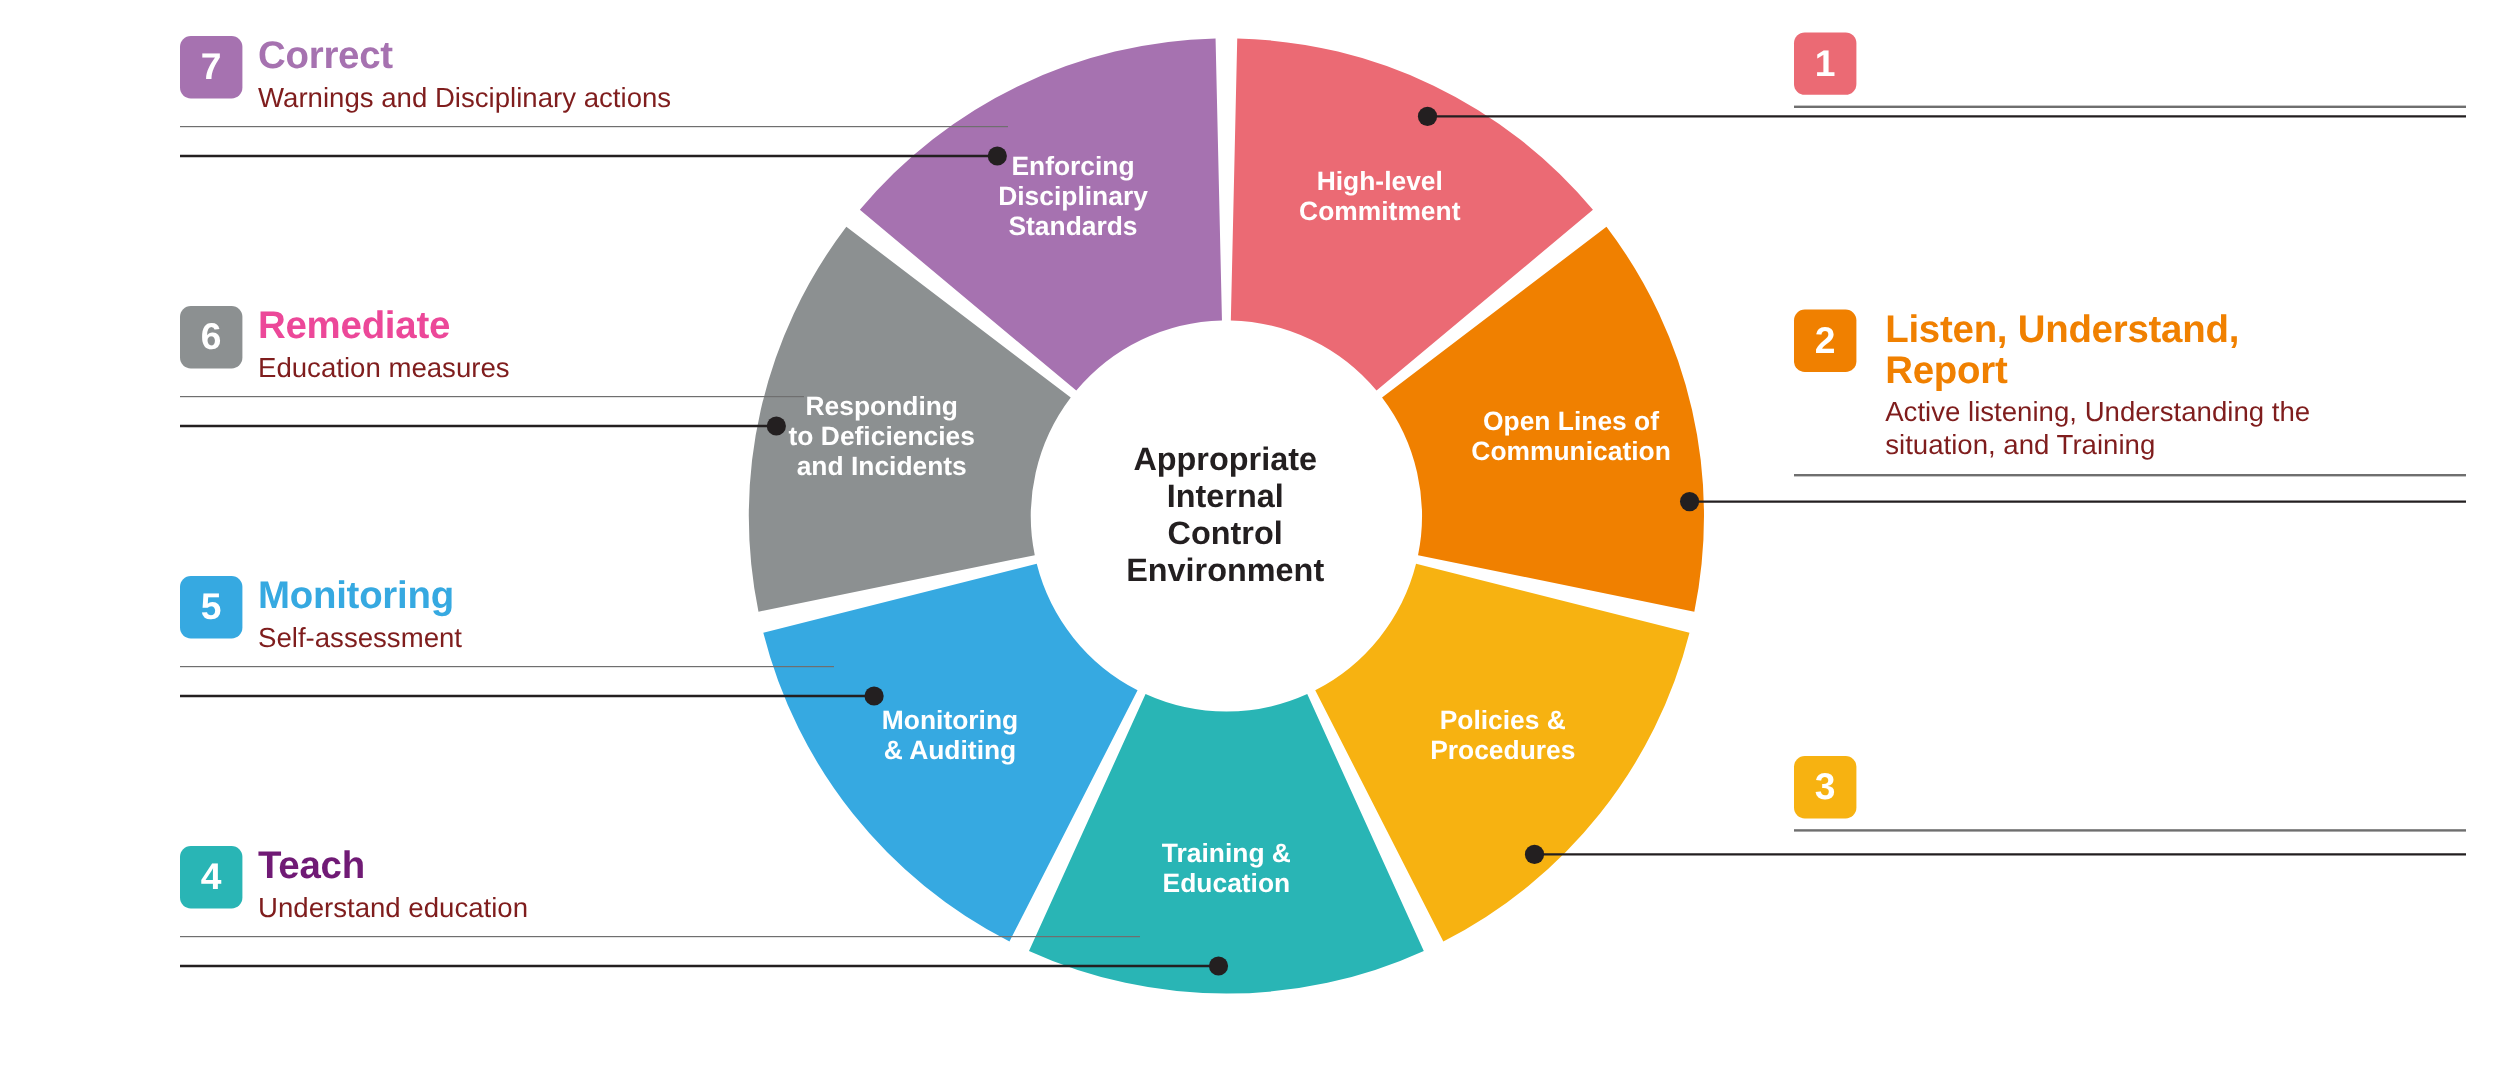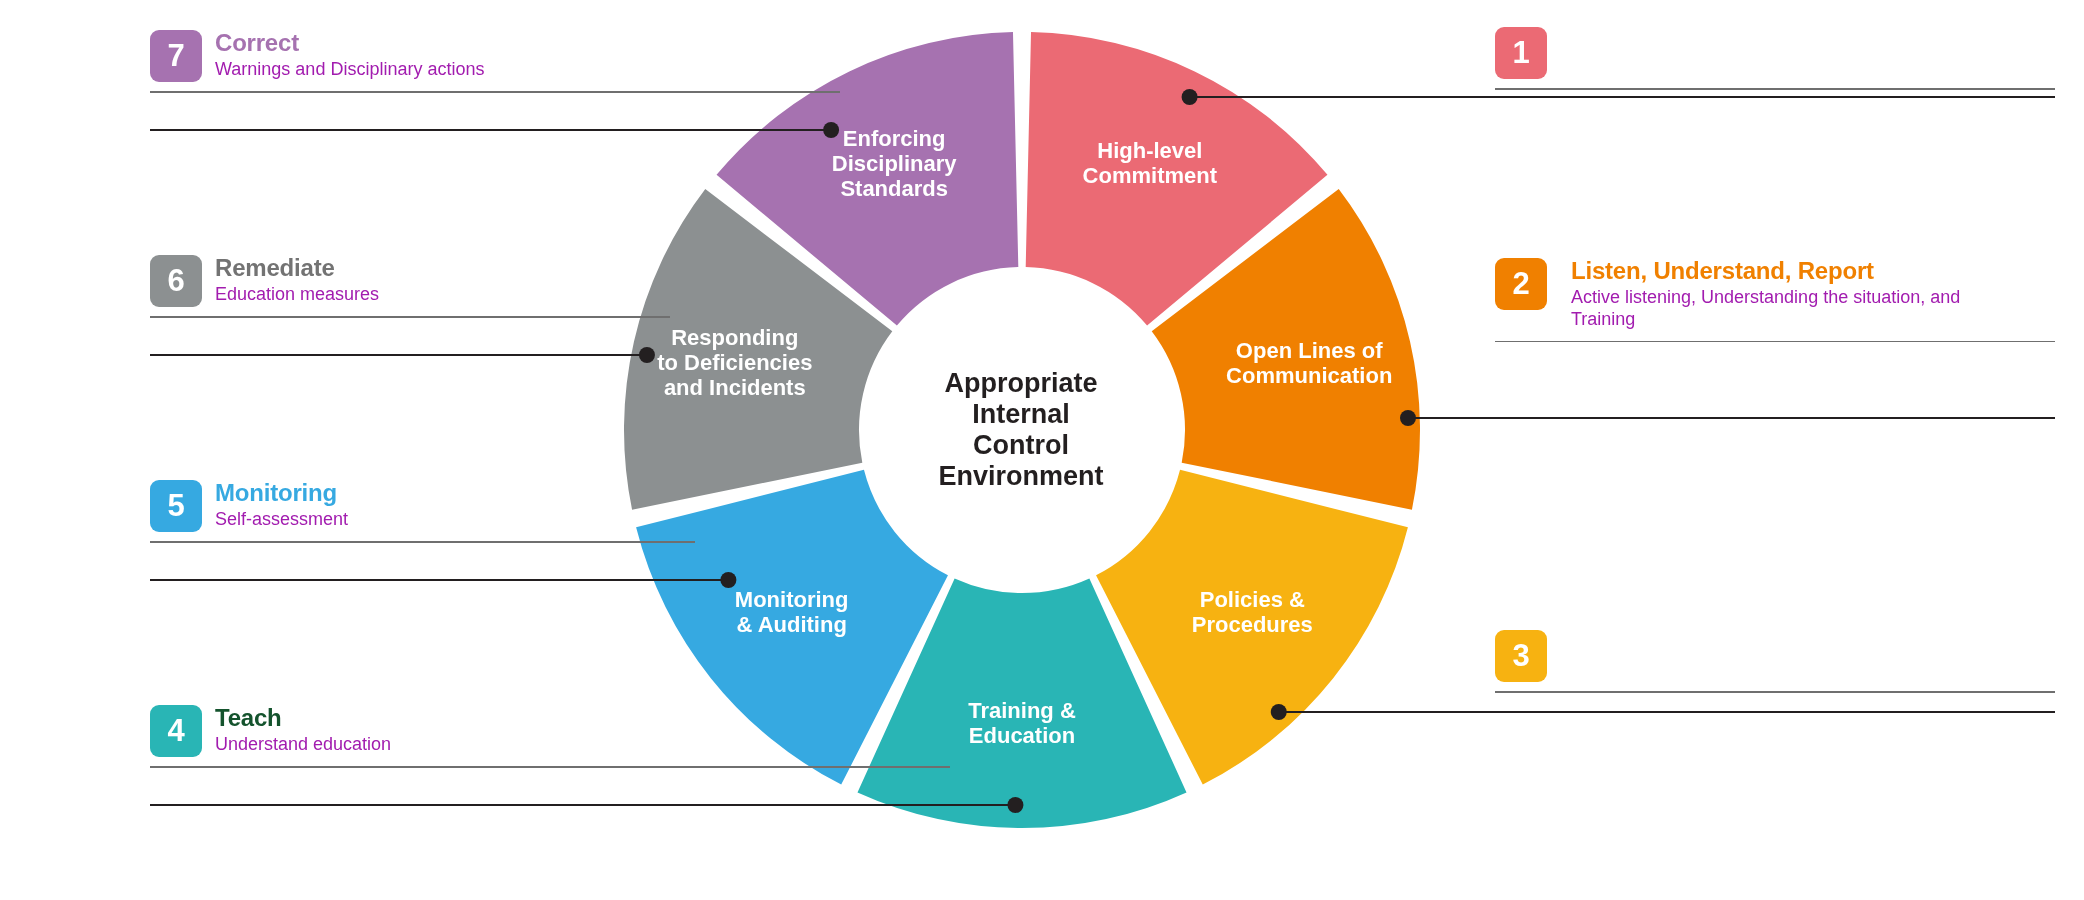--- a/index.html
+++ b/index.html
@@ -10,22 +10,22 @@
   .seg-label{font-family:"Liberation Sans",sans-serif;font-weight:bold;font-size:22px;fill:#ffffff;text-anchor:middle;dominant-baseline:middle;}
   .core-label{font-family:"Liberation Sans",sans-serif;font-weight:bold;font-size:27px;fill:#231f20;text-anchor:middle;}
 
   .callout{position:absolute;}
   .callout .badge{
     width:52px;height:52px;border-radius:9px;color:#fff;
     font-size:31px;font-weight:bold;line-height:52px;text-align:center;
     font-family:"Liberation Sans",sans-serif;flex:0 0 auto;
   }
   .callout .txt{margin-left:13px;}
-  .callout .title{font-size:24px;font-weight:bold;line-height:1.06;letter-spacing:-0.2px;}
-  .callout .sub{font-size:18px;color:#a21caf;line-height:1.2;margin-top:4px;font-family:"Liberation Sans",sans-serif;}
+  .callout .title{font-size:32px;font-weight:bold;line-height:1.06;letter-spacing:-0.2px;}
+  .callout .sub{font-size:23px;color:#7f1d1d;line-height:1.2;margin-top:4px;font-family:"Liberation Sans",sans-serif;}
   .callout .row{display:flex;align-items:flex-start;}
   .rule{height:1.5px;background:#6f6f6f;}
   .callout.right .rule{margin-top:7px;}
   .callout.left .rule{margin-top:7px;}
 </style>
 </head>
 <body>
 
 <div id="stage">
 
@@ -100,21 +100,21 @@
         <div class="sub">Warnings and Disciplinary actions</div>
       </div>
     </div>
     <div class="rule" style="margin-top:9px;width:690px;"></div>
   </div>
 
   <div class="callout left" style="left:150px;top:255px;width:1280px;">
     <div class="row">
       <div class="badge" style="background: rgb(140, 144, 145);">6</div>
       <div class="txt">
-        <div class="title" style="color: #737373;">Remediate</div>
+        <div class="title" style="color: #ec4899;">Remediate</div>
         <div class="sub">Education measures</div>
       </div>
     </div>
     <div class="rule" style="margin-top:9px;width:520px;"></div>
   </div>
 
   <div class="callout left" style="left:150px;top:480px;width:1280px;">
     <div class="row">
       <div class="badge" style="background: rgb(54, 169, 225);">5</div>
       <div class="txt">
@@ -122,20 +122,20 @@
         <div class="sub">Self-assessment</div>
       </div>
     </div>
     <div class="rule" style="margin-top:9px;width:545px;"></div>
   </div>
 
   <div class="callout left" style="left:150px;top:705px;width:1280px;">
     <div class="row">
       <div class="badge" style="background: rgb(41, 181, 181);">4</div>
       <div class="txt">
-        <div class="title" style="color: #14532d;">Teach</div>
+        <div class="title" style="color: #701a75;">Teach</div>
         <div class="sub">Understand education</div>
       </div>
     </div>
     <div class="rule" style="margin-top:9px;width:800px;"></div>
   </div>
 
 </div>
 
 </body></html>

